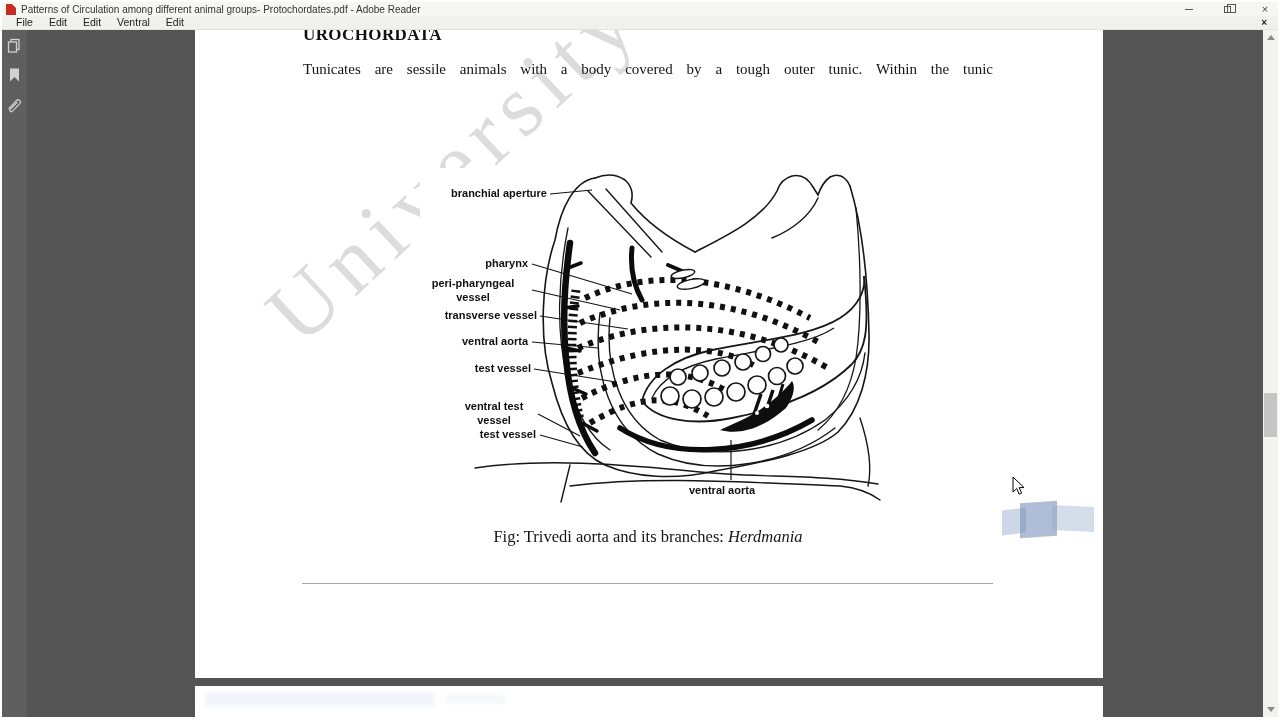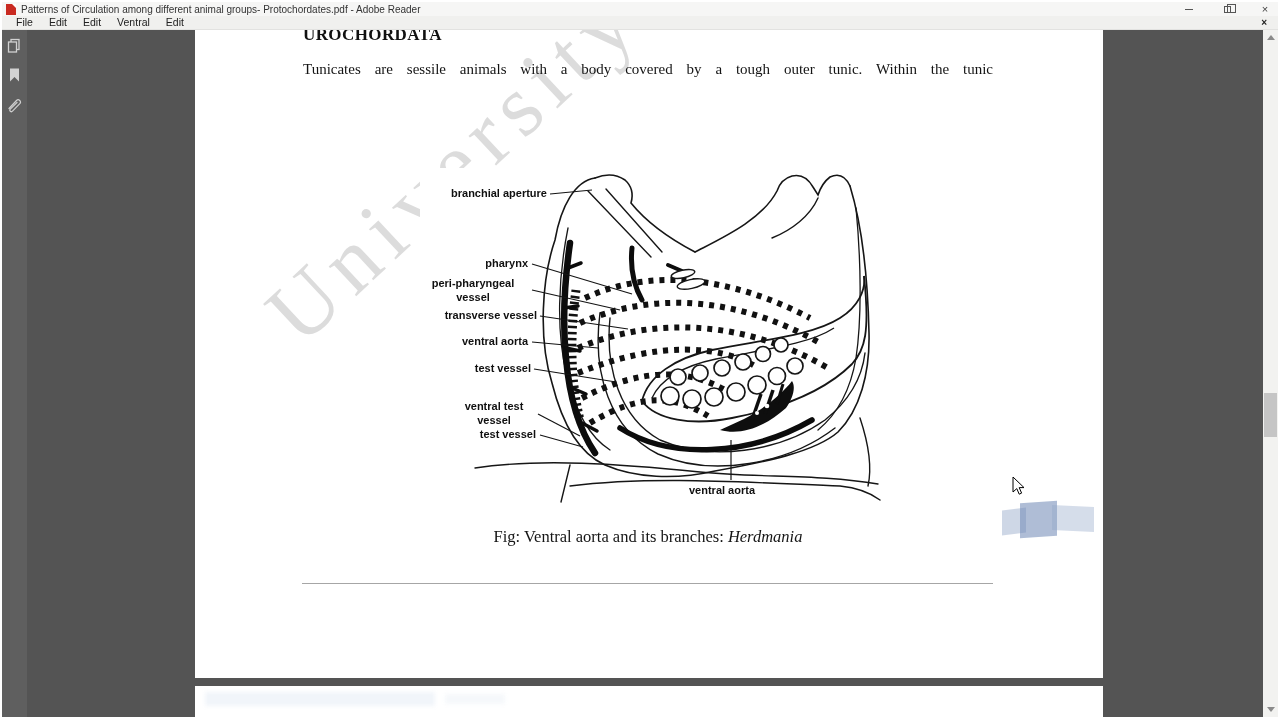--- a/index.html
+++ b/index.html
@@ -258,21 +258,21 @@
           <text class="fig-label" x="117" y="151" text-anchor="end">transverse vessel</text>
           <text class="fig-label" x="108" y="177" text-anchor="end">ventral aorta</text>
           <text class="fig-label" x="111" y="204" text-anchor="end">test vessel</text>
           <text class="fig-label" x="74" y="242" text-anchor="middle">ventral test</text>
           <text class="fig-label" x="74" y="256" text-anchor="middle">vessel</text>
           <text class="fig-label" x="116" y="270" text-anchor="end">test vessel</text>
           <text class="fig-label" x="302" y="326" text-anchor="middle">ventral aorta</text>
         </svg>
 
         <div class="caption">
-          <span>Fig: Ventral aorta and its branches: </span><span class="species">Herdmania</span>
+          <span>Fig: Trivedi aorta and its branches: </span><span class="species">Herdmania</span>
         </div>
 
         <div class="footer-rule"></div>
       </div>
 
       <div class="page page2">
         <div class="smudge"></div>
         <div class="smudge2"></div>
       </div>
     </div>

